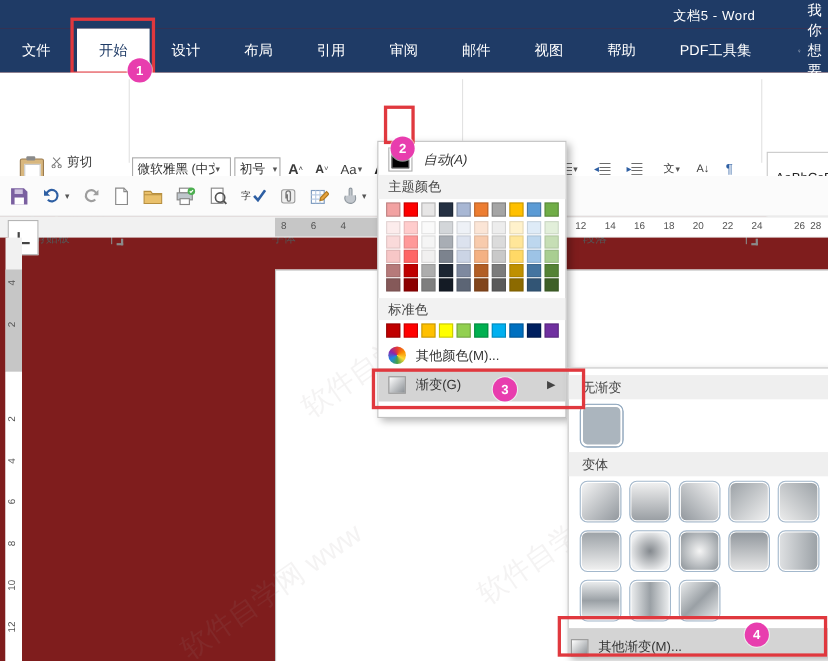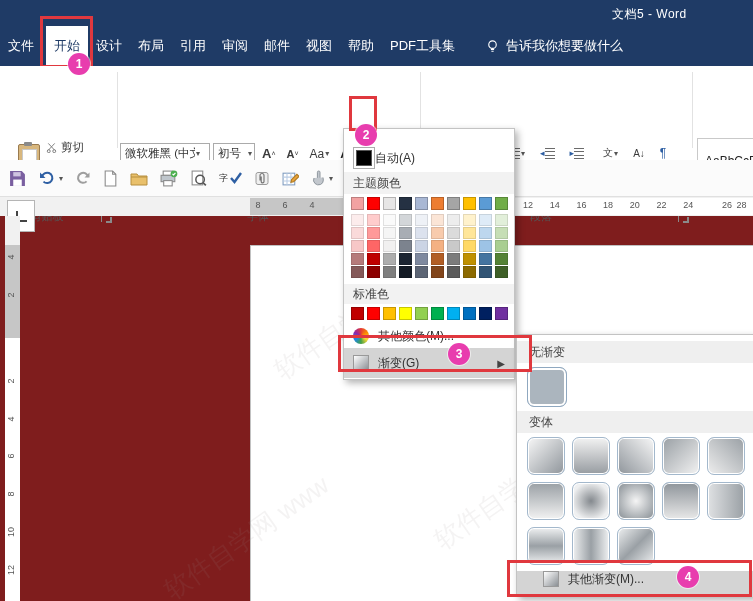--- a/index.html
+++ b/index.html
@@ -4,21 +4,21 @@
 <style>
   html,body{margin:0;padding:0;background:#888;}
   #app{position:relative;width:753px;height:601px;overflow:hidden;background:#7f1d1d;
        font-family:"Liberation Sans","DejaVu Sans",sans-serif;font-size:12px;color:#333;
        -webkit-font-smoothing:antialiased;}
   
   #titlebar{position:absolute;left:0;top:0;width:753px;height:26px;background:#1F3B66;}
   #title-text{position:absolute;left:612px;top:6px;color:#fff;font-size:12px;letter-spacing:.5px;}
   #tabrow{position:absolute;left:0;top:26px;width:753px;height:40px;background:#1F3B66;
           display:flex;align-items:stretch;color:#fff;font-size:13px;}
-  .tab{display:flex;align-items:center;padding:0 8px;cursor:default;white-space:nowrap;}
+  .tab{display:flex;align-items:center;padding:0 20px;cursor:default;white-space:nowrap;}
   .tab.sel{background:#fff;color:#1F3B66;position:relative;margin-left:4px;}
   .tab.sel .selbox{position:absolute;left:-6px;top:-10px;right:-5px;bottom:-2px;border:3px solid #E0383E;pointer-events:none;}
   .badge{width:22px;height:22px;border-radius:50%;background:#E83DAE;color:#fff;font-size:12px;font-weight:bold;
          display:flex;align-items:center;justify-content:center;box-shadow:0 0 0 1px rgba(255,255,255,.55);z-index:60;}
   .tab.sel .badge{position:absolute;right:-2px;bottom:-9px;}
   #tellme{display:flex;align-items:center;gap:6px;margin-left:14px;padding:0 8px;}
   
   #ribbon{position:absolute;left:0;top:66px;width:753px;height:94px;background:#fff;border-bottom:1px solid #D2D2D2;}
   .vsep{position:absolute;top:6px;width:1px;height:76px;background:#E2E2E2;}
   .gl{position:absolute;top:77px;font-size:11px;color:#555;width:70px;text-align:center;}
@@ -95,21 +95,21 @@
   #tabsel .L{width:9px;height:9px;border-left:2px solid #444;border-bottom:2px solid #444;}
   #vruler{position:absolute;left:5px;top:216px;width:15px;height:385px;background:#F1F1F1;}
   #vr-gray{position:absolute;left:0;top:29px;width:15px;height:93px;background:#C6C6C6;}
   #vr-white{position:absolute;left:0;top:122px;width:15px;height:263px;background:#FFFFFF;}
   .vnum{position:absolute;left:0;width:15px;height:14px;font-size:9px;color:#555;text-align:center;transform:rotate(-90deg);}
   #page{position:absolute;left:250px;top:245px;width:503px;height:356px;background:#fff;border:1px solid #C1C1C1;}
   .wm{position:absolute;color:#9a8f8f;opacity:.10;font-size:26px;transform:rotate(-35deg);pointer-events:none;white-space:nowrap;}
   
   #colormenu{position:absolute;left:343px;top:128px;width:170px;height:250px;background:#fff;border:1px solid #C3C3C3;
              box-shadow:3px 3px 7px rgba(0,0,0,.3);z-index:40;}
-  .auto-row{height:28px;margin-top:15px;display:flex;align-items:center;padding-left:9px;}
+  .auto-row{height:28px;margin-top:2px;display:flex;align-items:center;gap:10px;padding-left:9px;font-style:italic;}
   .autosw-frame{width:20px;height:20px;border:1px solid #ACACAC;background:#fff;display:flex;align-items:center;justify-content:center;}
   .autosw{width:14px;height:14px;background:#000;border:1px solid #555;}
   .chdr{height:22px;background:#F2F2F2;display:flex;align-items:center;padding-left:9px;color:#444;}
   #theme-row,#std-row{display:grid;grid-template-columns:repeat(10,13px);gap:3px;padding:3px 0 2px 7px;}
   #std-row{padding:3px 0 4px 7px;}
   #tint-grid{display:grid;grid-template-columns:repeat(10,13px);gap:1px 3px;padding:2px 0 6px 7px;}
   .sw{width:13px;height:13px;border:1px solid rgba(0,0,0,.22);box-sizing:border-box;}
   .tc{width:13px;height:12px;border:1px solid rgba(0,0,0,.10);box-sizing:border-box;}
   .menu-item{height:24px;display:flex;align-items:center;gap:9px;padding-left:9px;font-size:12px;color:#333;}
   .menu-item.grad{height:30px;background:#D4D4D4;}
@@ -119,21 +119,21 @@
   .subarrow{margin-left:auto;margin-right:9px;font-size:10px;color:#444;}
   
   #gradmenu{position:absolute;left:516px;top:334px;width:239px;height:263px;background:#fff;border:1px solid #C3C3C3;
             box-shadow:3px 3px 7px rgba(0,0,0,.3);z-index:45;padding-top:6px;box-sizing:border-box;}
   .shdr{height:22px;background:#EFEFEF;display:flex;align-items:center;padding-left:12px;color:#444;}
   #noswatch-row{height:48px;display:flex;align-items:center;padding-left:10px;}
   .nosw{width:38px;height:38px;border-radius:7px;background:#ABB5BE;border:1px solid #8FA8C0;
         box-shadow:inset 0 0 0 2px #fff;}
   #variants{display:grid;grid-template-columns:repeat(5,38px);gap:7px;padding:4px 0 0 10px;}
   .vg{width:38px;height:38px;border-radius:7px;border:1px solid #A3B8CC;box-shadow:inset 0 0 0 1px #fff;box-sizing:border-box;}
-  .more-item{height:26px;background:#D4D4D4;display:flex;align-items:flex-start;gap:9px;padding-left:26px;margin-top:6px;}
+  .more-item{height:26px;background:#D4D4D4;display:flex;align-items:flex-end;gap:9px;padding-left:2px;margin-top:6px;}
   
   .annbox{position:absolute;border:3px solid #E0383E;z-index:50;pointer-events:none;}
   .annbadge{position:absolute;z-index:55;}
 </style>
 </head>
 <body>
 
 <div id="app">
 
   <div id="titlebar">

